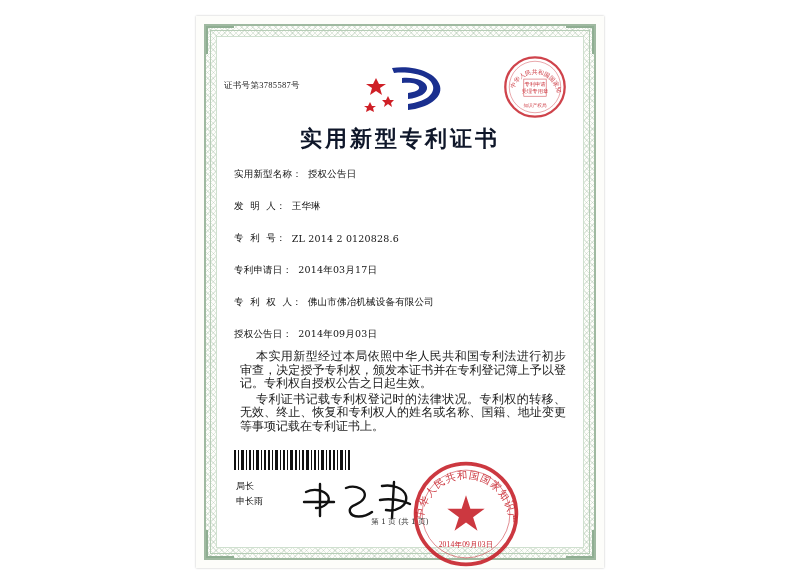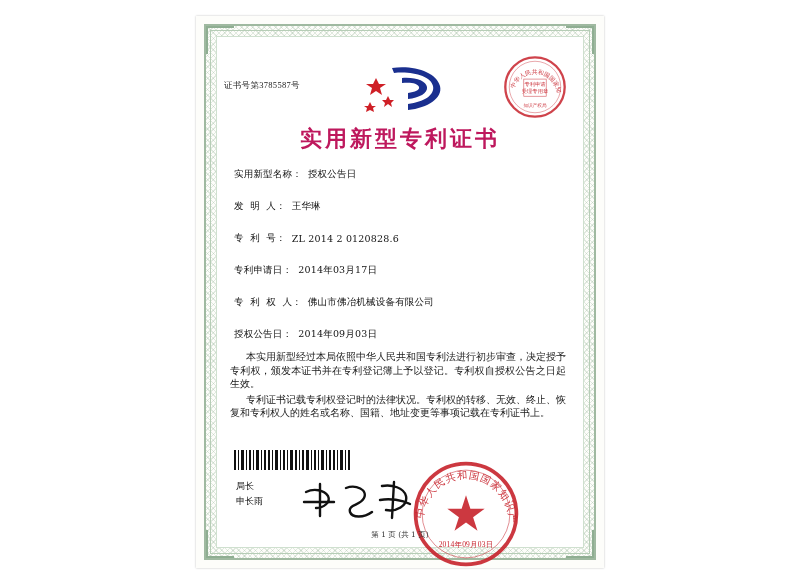--- a/index.html
+++ b/index.html
@@ -107,21 +107,21 @@
   }
   .title {
     position: absolute;
     left: 0;
     right: 0;
     top: 84px;
     text-align: center;
     font-size: 22px;
     font-weight: bold;
     letter-spacing: 3px;
-    color: #be185d;
+    color: #0f172a;
     font-family: "DejaVu Serif", serif;
   }
 
   
   .fields {
     position: absolute;
     left: 14px;
     top: 128px;
     right: 14px;
   }
@@ -140,24 +140,24 @@
   }
   .field-value {
     margin-left: 6px;
     flex: 1 1 auto;
     letter-spacing: 0.2px;
   }
 
   
   .body-text {
     position: absolute;
-    left: 10px;
+    left: 20px;
     right: 14px;
     top: 310px;
-    font-size: 10px;
+    font-size: 12px;
     line-height: 13.5px;
     color: #1a1a1a;
     text-align: justify;
     font-family: "DejaVu Serif", serif;
   }
   .body-text p {
     margin: 0 0 2px 0;
     text-indent: 16px;
   }
 
@@ -201,21 +201,21 @@
     width: 100px;
     text-align: center;
     font-size: 7.5px;
     color: #c7222b;
     letter-spacing: 0.2px;
   }
   .page-foot {
     position: absolute;
     left: 0;
     right: 0;
-    bottom: 4px;
+    bottom: 17px;
     text-align: center;
     font-size: 7.5px;
     color: #333;
     font-family: "DejaVu Serif", serif;
   }
 </style>
 </head>
 <body>
 
 <div class="page">

